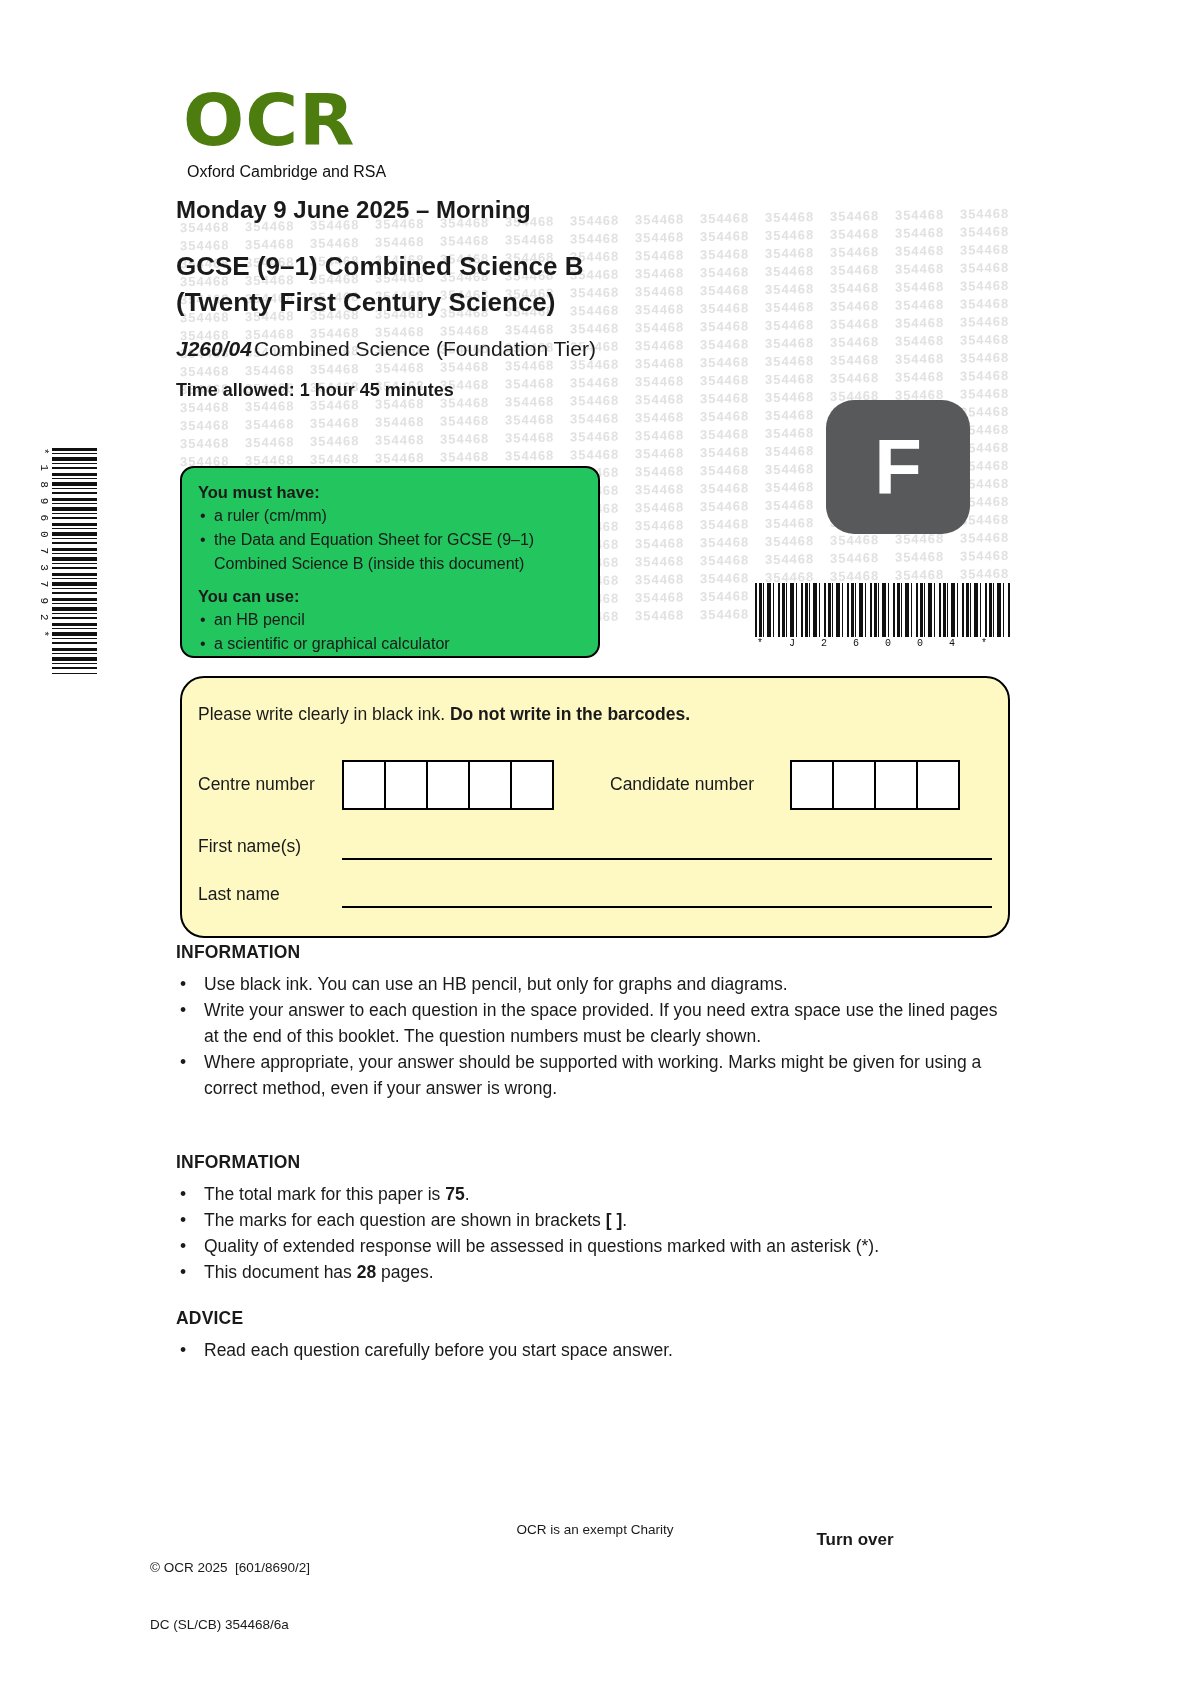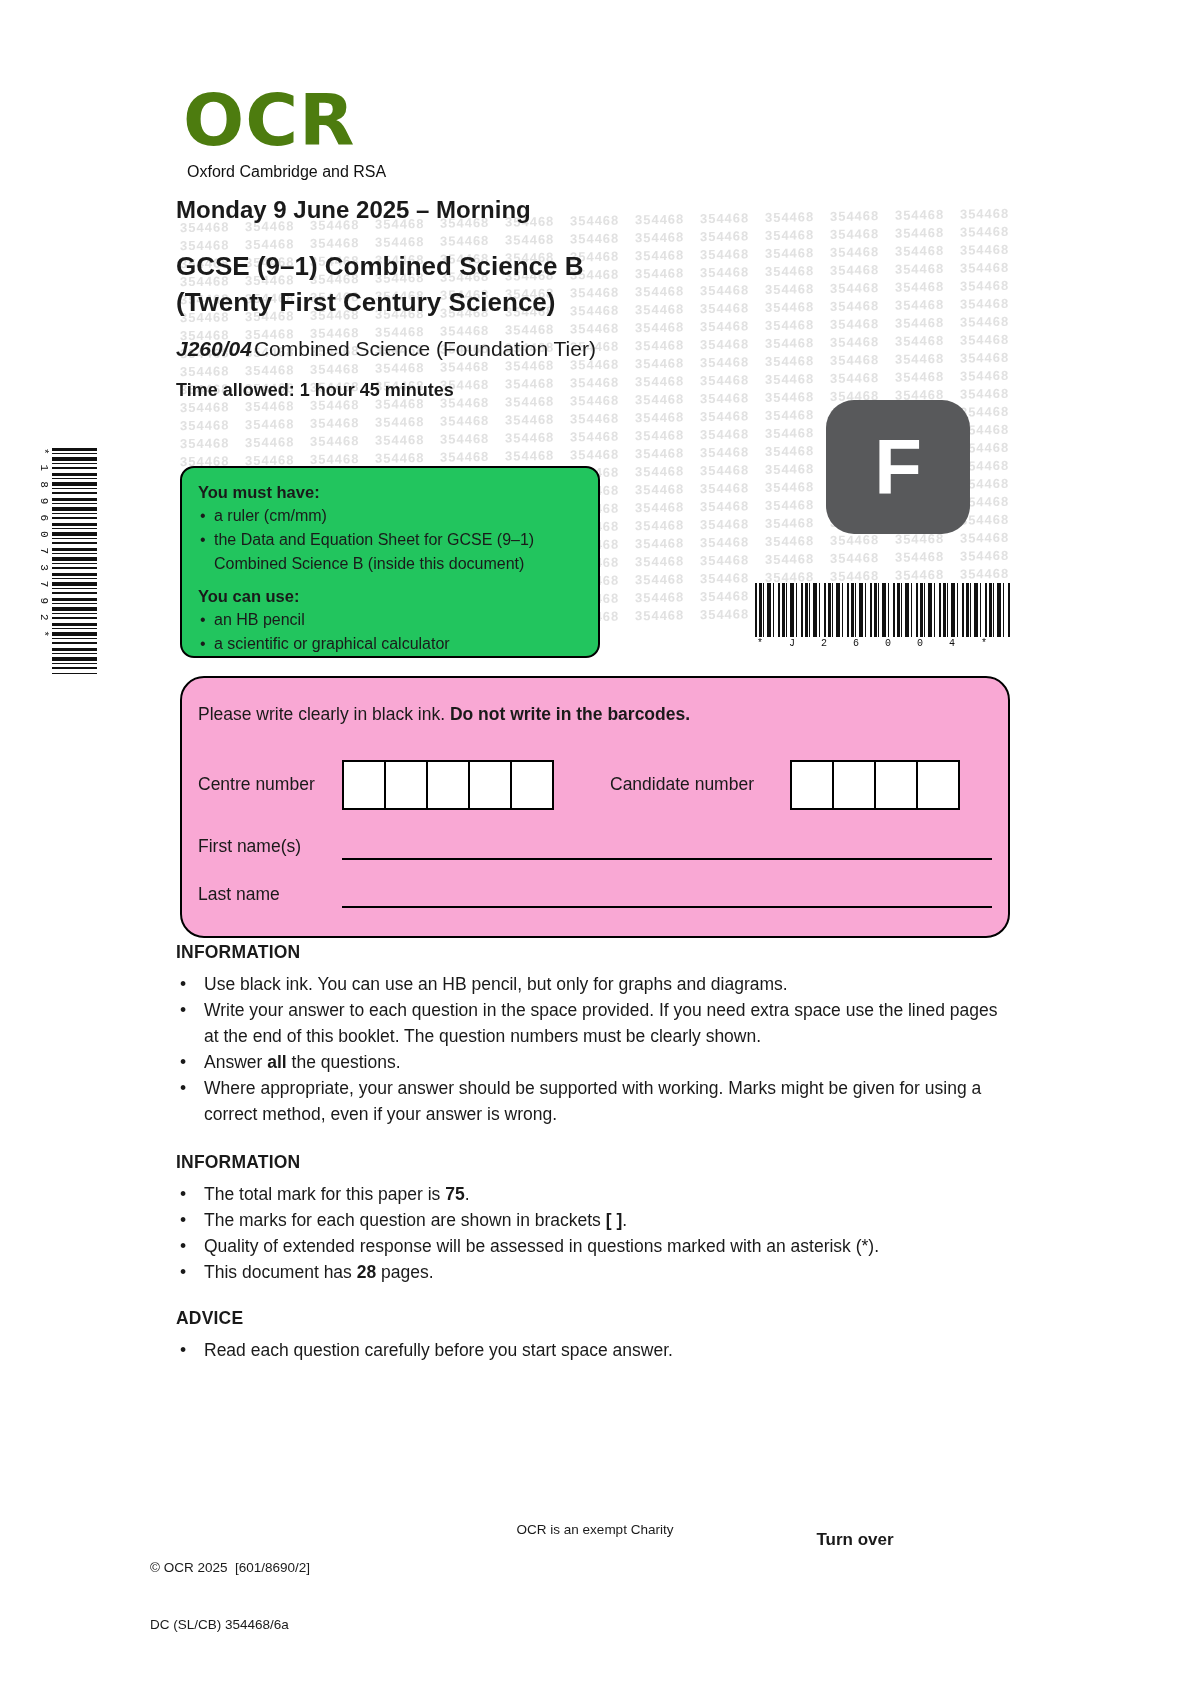--- a/index.html
+++ b/index.html
@@ -71,21 +71,21 @@
     font-size:16px; line-height:24px;
   }
   .must-box .bh { font-weight:bold; font-size:16.5px; }
   .must-box ul { list-style:none; }
   .must-box li { padding-left:16px; position:relative; }
   .must-box li::before { content:"•"; position:absolute; left:2px; }
   .must-box .gap { margin-top:8px; }
 
   
   .cand-box {
-    left:180px; top:676px; width:830px; height:262px; background:#f9a8d4;
+    left:180px; top:676px; width:830px; height:262px; background:#fef9c3;
     border:2.5px solid #000; border-radius:24px;
   }
   .notice { left:196px; top:694px; font-size:17.5px; }
   .notice b { }
   .field-label { font-size:17.5px; }
   .cellrow { position:absolute; display:flex; top:692px; }
   .cell { width:44px; height:50px; border:2px solid #000; background:#fff; margin-left:-2px; }
   .cell:first-child { margin-left:0; }
   .name-line { position:absolute; left:340px; height:0; border-bottom:2.5px solid #000; width:650px; }
 
@@ -174,21 +174,20 @@
 
     <div class="field-label" style="position:absolute; left:16px; top:206px;">Last name</div>
     <div class="name-line" style="left:160px; top:228px;"></div>
   </div>
 
   <div class="z1 section sec-instructions">
     <h3>INFORMATION</h3>
     <ul>
       <li><span>Use black ink. You can use an HB pencil, but only for graphs and diagrams.</span></li>
       <li><span>Write your answer to each question in the space provided. If you need extra space use the lined pages at the end of this booklet. The question numbers must be clearly shown.</span></li>
-      <li><span>Answer </span><b>all</b><span> the questions.</span></li>
       <li><span>Where appropriate, your answer should be supported with working. Marks might be given for using a correct method, even if your answer is wrong.</span></li>
     </ul>
   </div>
 
   <div class="z1 section sec-information">
     <h3>INFORMATION</h3>
     <ul>
       <li><span>The total mark for this paper is </span><b>75</b><span>.</span></li>
       <li><span>The marks for each question are shown in brackets </span><b>[ ]</b><span>.</span></li>
       <li><span>Quality of extended response will be assessed in questions marked with an asterisk (*).</span></li>

